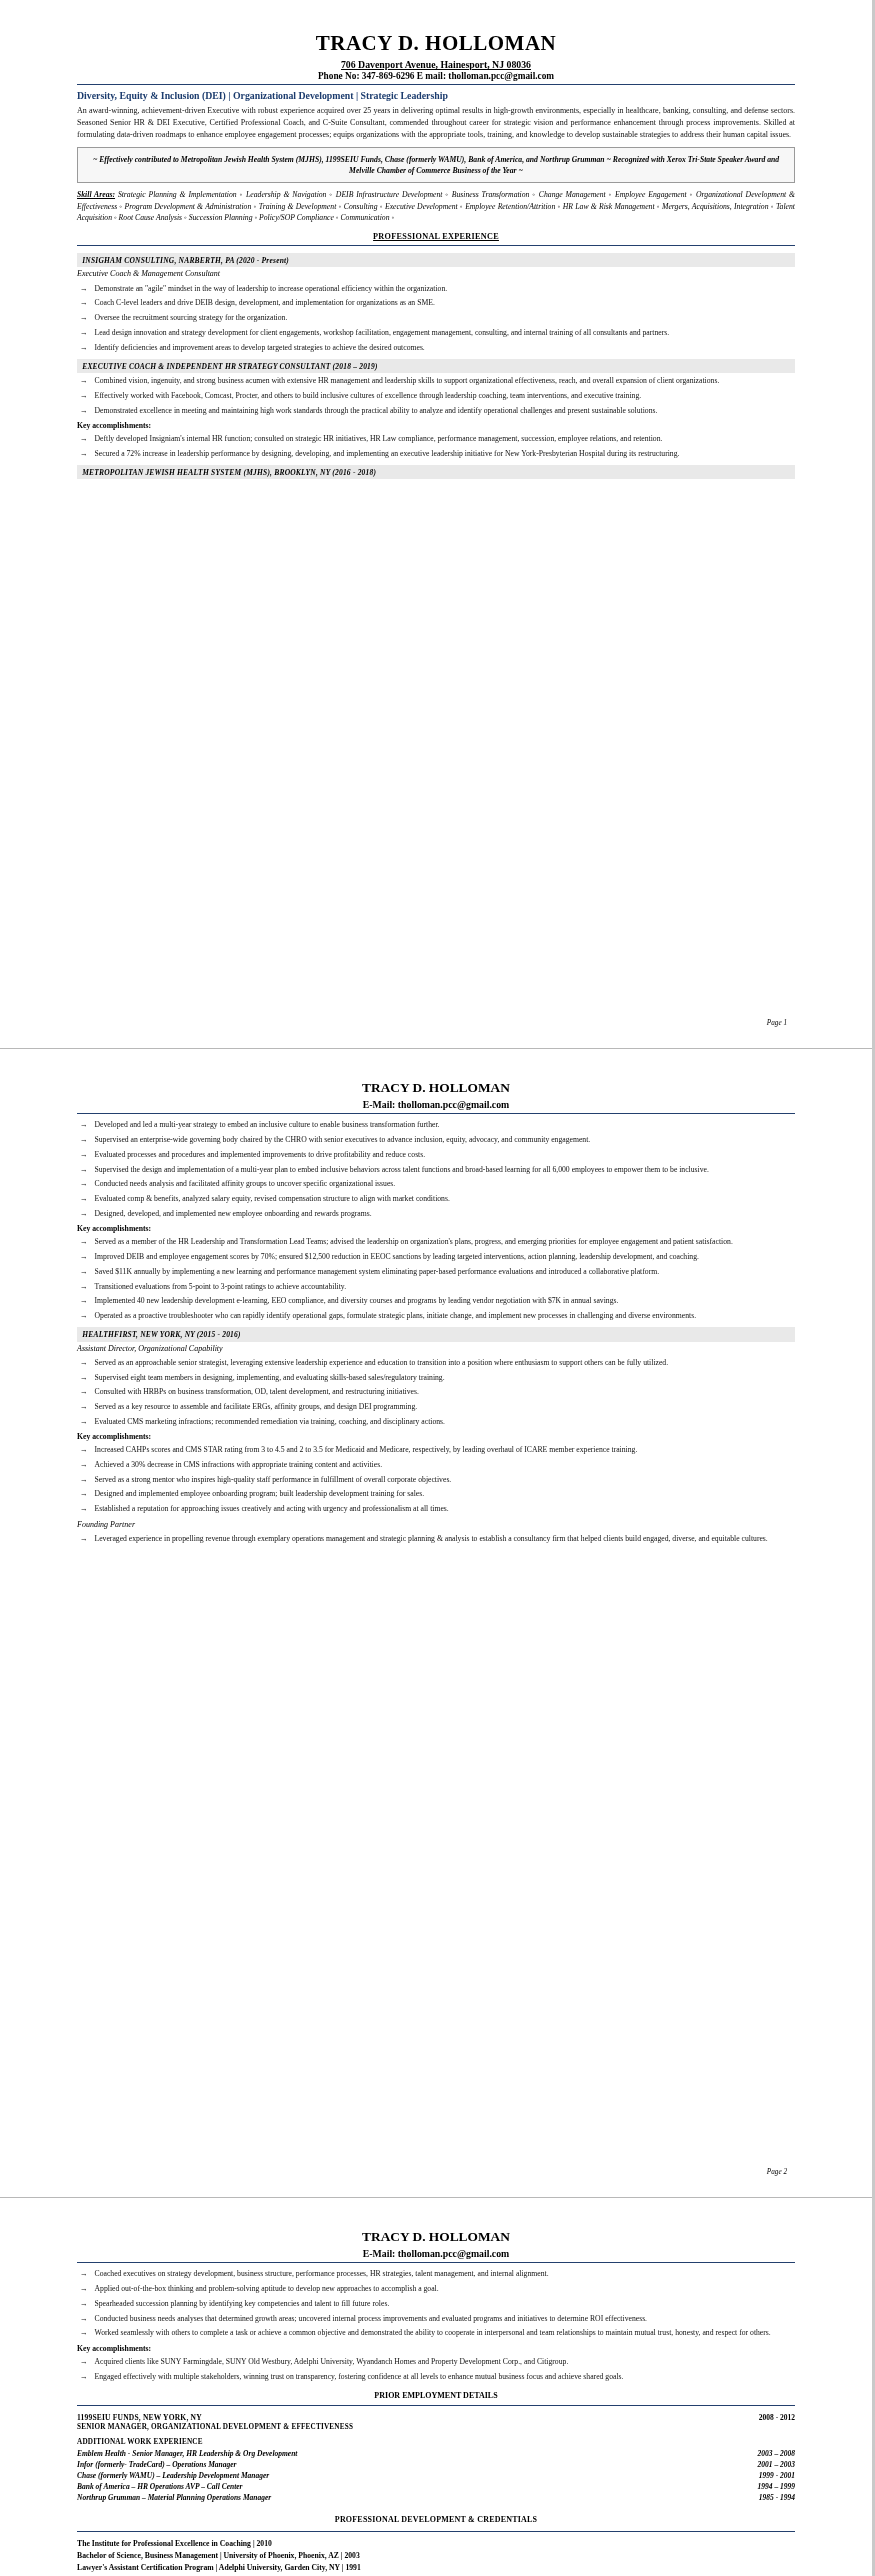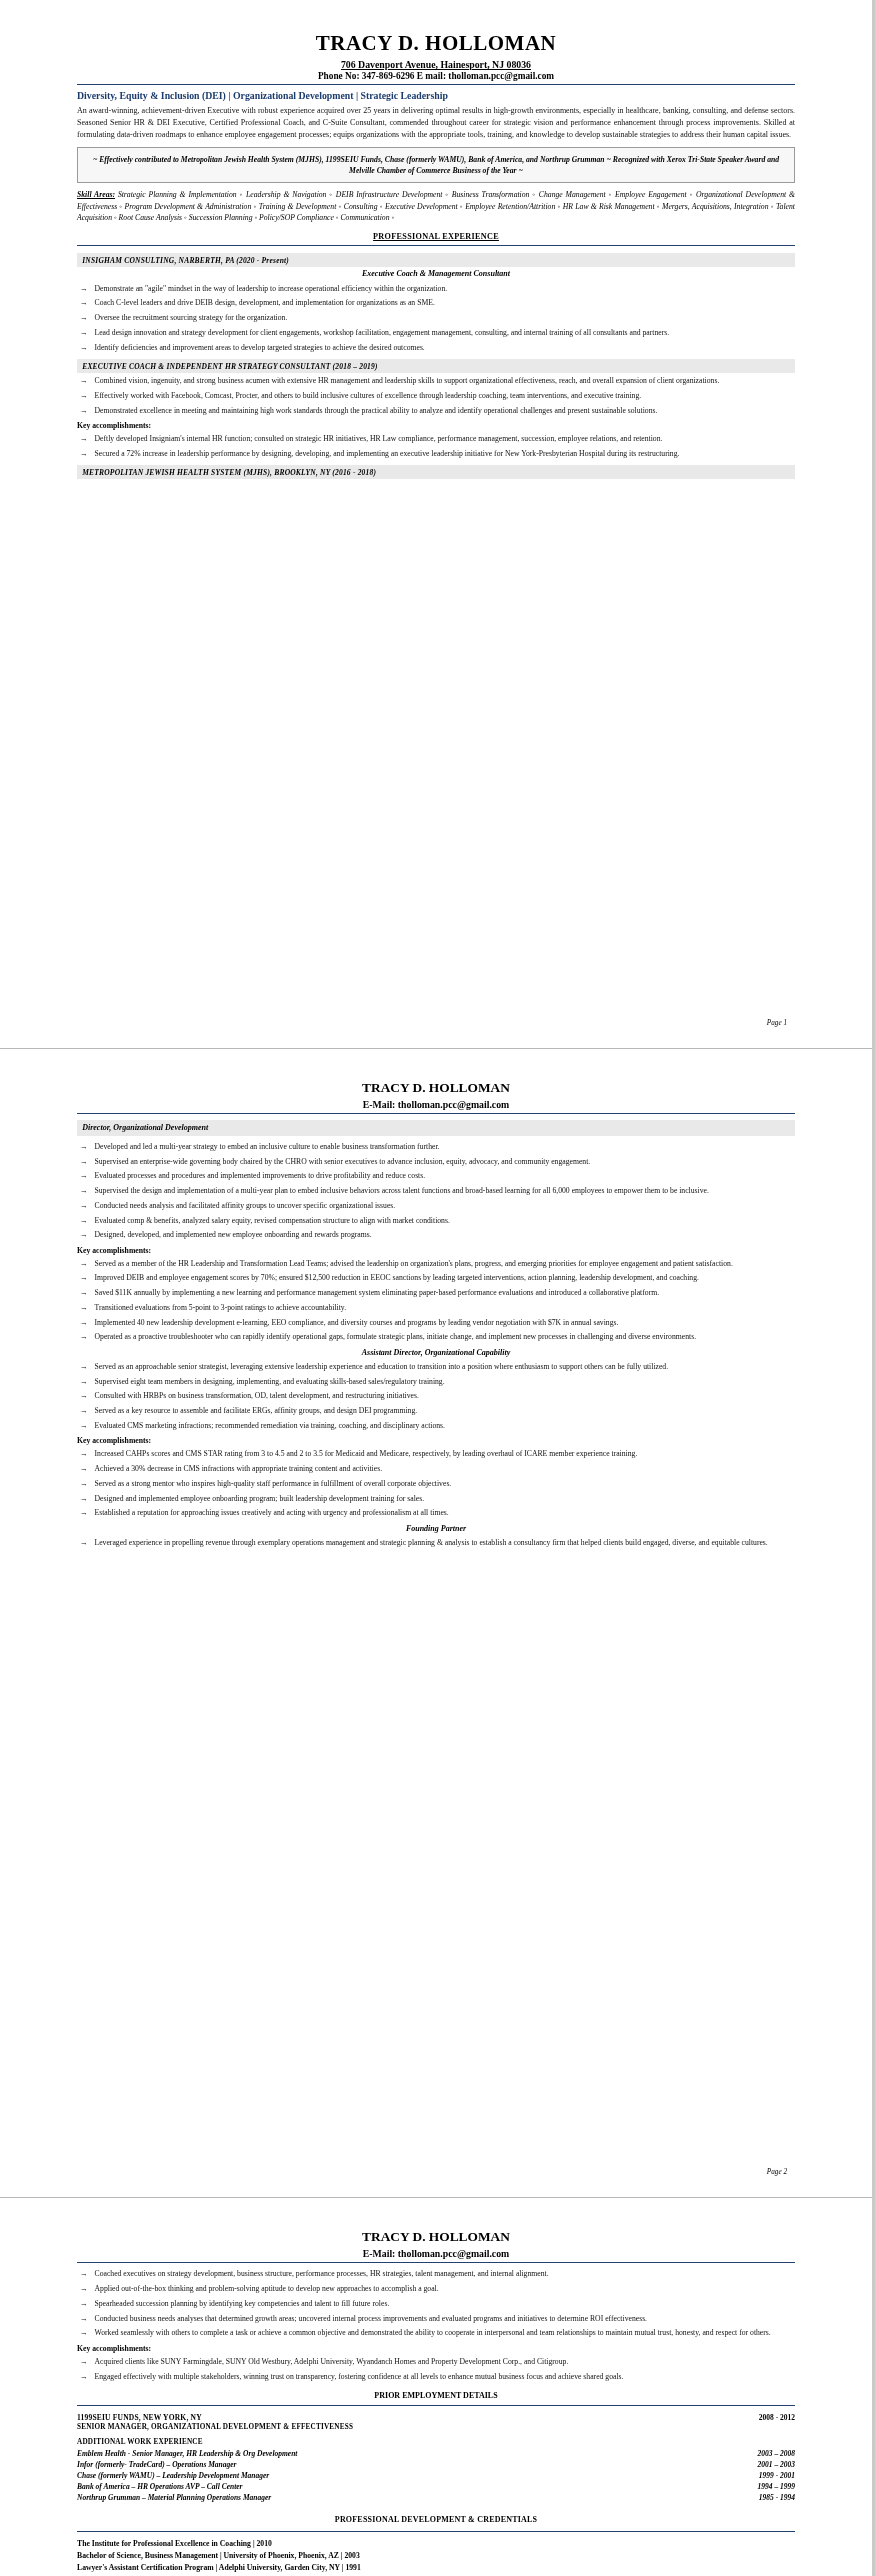--- a/index.html
+++ b/index.html
@@ -17,21 +17,21 @@
   .rule-thin{border-bottom:0.8px solid #23406e;margin:3.1px 0 7.2px 0;}
   .title-bar{font-size:9.8px;font-weight:bold;color:#1c3c6e;margin:2.1px 0 4.1px 0;}
   .body-text{font-size:8px;line-height:1.45;text-align:justify;margin:0 0 5.2px 0;color:#111;}
   .callout{border:0.8px solid #9a9a9a;background:#f7f7f7;padding:5.2px 9.3px;margin:7.2px 0 6.2px 0;}
   .callout p{margin:0;font-size:7.7px;font-style:italic;text-align:center;line-height:1.5;font-weight:bold;}
   .skill-block{margin:5.2px 0 7.2px 0;font-size:7.7px;line-height:1.5;text-align:justify;font-style:italic;}
   .skill-block .lbl{font-weight:bold;text-decoration:underline;font-style:italic;}
   .section-head{text-align:center;font-size:8.2px;font-weight:bold;letter-spacing:0.3px;margin:8.2px 0 4.1px 0;text-decoration:underline;}
   .co-bar{background:#e9e9e9;padding:2.6px 5.2px;margin:6.2px 0 2.1px 0;}
   .co-name{font-size:7.5px;font-weight:bold;font-style:italic;letter-spacing:0.2px;}
-  .role{font-size:8px;font-weight:bold;font-style:italic;margin:2.1px 0 4.1px 0;text-align:center;}
+  .role{font-size:8px;font-weight:normal;font-style:italic;margin:2.1px 0 4.1px 0;}
   .role-bar{background:#e9e9e9;padding:3.1px 5.2px;margin:6.2px 0 5.2px 0;font-size:8px;font-weight:bold;font-style:italic;}
   ul.arrows{list-style:none;margin:0 0 5.2px 0;padding:0;}
   ul.arrows li{position:relative;padding-left:17.5px;font-size:7.7px;line-height:1.45;margin-bottom:3.6px;text-align:justify;color:#111;}
   ul.arrows li:before{content:"\2192";position:absolute;left:3.1px;top:0;font-size:7.7px;color:#111;}
   .key-acc{font-size:7.7px;font-weight:bold;margin:5.2px 0 3.1px 0;}
   .page-num{position:absolute;right:85px;bottom:20.6px;font-size:7.2px;font-style:italic;}
   .prior-head{text-align:center;font-size:8px;font-weight:bold;margin:9.3px 0 5.2px 0;}
   .prior-row{display:flex;justify-content:space-between;align-items:flex-start;font-size:7.5px;}
   .prior-row .left{font-weight:bold;font-variant:small-caps;letter-spacing:0.2px;}
   .prior-row .right{font-weight:bold;}
@@ -100,40 +100,42 @@
     </div>
 
     <div class="page-num">Page 1</div>
   </section>
 
   <section class="page p2">
     <div class="hdr2-name">TRACY D. HOLLOMAN</div>
     <div class="email-line">E-Mail: tholloman.pcc@gmail.com</div>
     <div class="rule"></div>
 
-    <div class="role-bar">Director, Organizational Development</div>
     <ul class="arrows">
       <li>Developed and led a multi-year strategy to embed an inclusive culture to enable business transformation further.</li>
       <li>Supervised an enterprise-wide governing body chaired by the CHRO with senior executives to advance inclusion, equity, advocacy, and community engagement.</li>
       <li>Evaluated processes and procedures and implemented improvements to drive profitability and reduce costs.</li>
       <li>Supervised the design and implementation of a multi-year plan to embed inclusive behaviors across talent functions and broad-based learning for all 6,000 employees to empower them to be inclusive.</li>
       <li>Conducted needs analysis and facilitated affinity groups to uncover specific organizational issues.</li>
       <li>Evaluated comp &amp; benefits, analyzed salary equity, revised compensation structure to align with market conditions.</li>
       <li>Designed, developed, and implemented new employee onboarding and rewards programs.</li>
     </ul>
     <div class="key-acc">Key accomplishments:</div>
     <ul class="arrows">
       <li>Served as a member of the HR Leadership and Transformation Lead Teams; advised the leadership on organization's plans, progress, and emerging priorities for employee engagement and patient satisfaction.</li>
       <li>Improved DEIB and employee engagement scores by 70%; ensured $12,500 reduction in EEOC sanctions by leading targeted interventions, action planning, leadership development, and coaching.</li>
       <li>Saved $11K annually by implementing a new learning and performance management system eliminating paper-based performance evaluations and introduced a collaborative platform.</li>
       <li>Transitioned evaluations from 5-point to 3-point ratings to achieve accountability.</li>
       <li>Implemented 40 new leadership development e-learning, EEO compliance, and diversity courses and programs by leading vendor negotiation with $7K in annual savings.</li>
       <li>Operated as a proactive troubleshooter who can rapidly identify operational gaps, formulate strategic plans, initiate change, and implement new processes in challenging and diverse environments.</li>
     </ul>
 
+    <div class="co-bar">
+      <span class="co-name">HEALTHFIRST, NEW YORK, NY (2015 - 2016)</span>
+    </div>
     <div class="role">Assistant Director, Organizational Capability</div>
     <ul class="arrows">
       <li>Served as an approachable senior strategist, leveraging extensive leadership experience and education to transition into a position where enthusiasm to support others can be fully utilized.</li>
       <li>Supervised eight team members in designing, implementing, and evaluating skills-based sales/regulatory training.</li>
       <li>Consulted with HRBPs on business transformation, OD, talent development, and restructuring initiatives.</li>
       <li>Served as a key resource to assemble and facilitate ERGs, affinity groups, and design DEI programming.</li>
       <li>Evaluated CMS marketing infractions; recommended remediation via training, coaching, and disciplinary actions.</li>
     </ul>
     <div class="key-acc">Key accomplishments:</div>
     <ul class="arrows">

